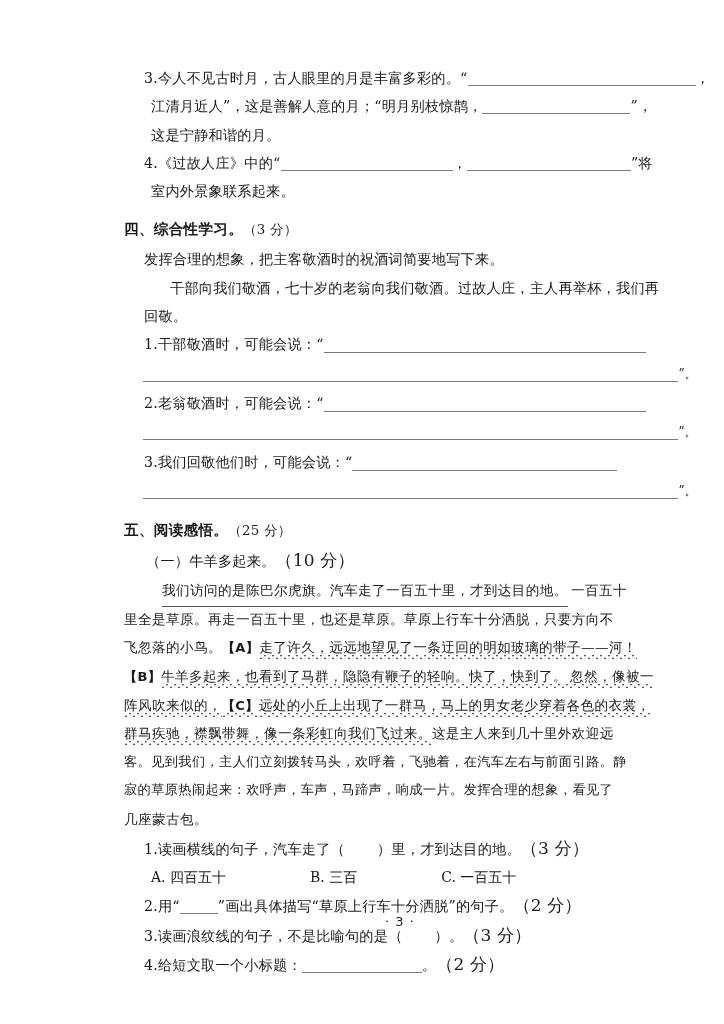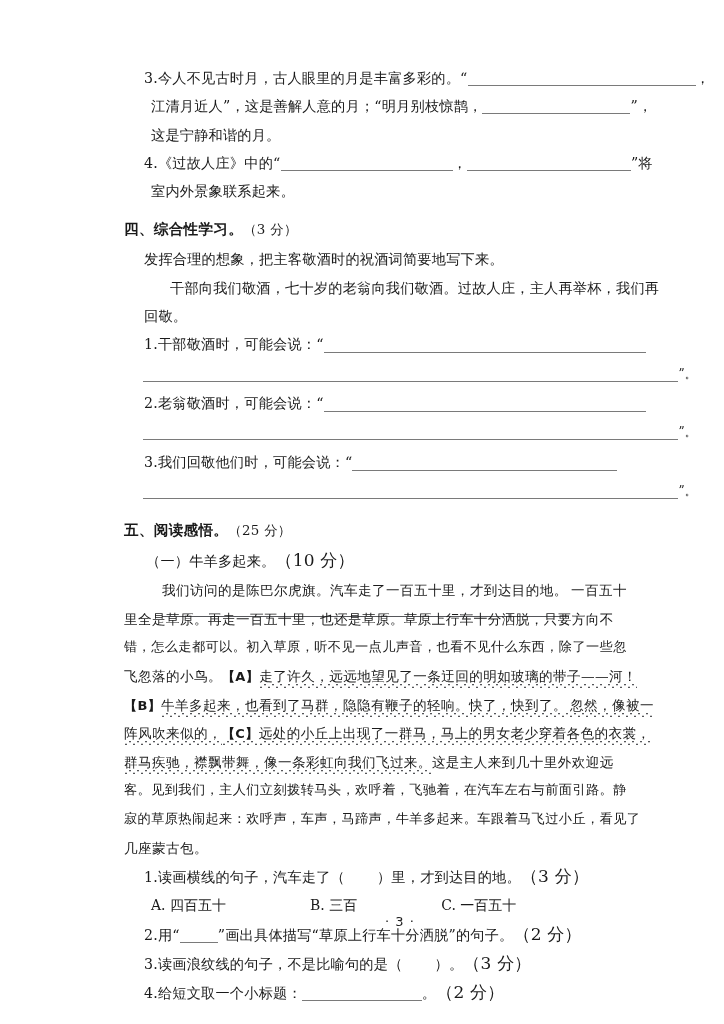--- a/index.html
+++ b/index.html
@@ -87,21 +87,21 @@
     letter-spacing: 0.4px;
     width: 572px;
   }
   .passage .prow {
     white-space: nowrap;
     position: relative;
     height: 28.6px;
   }
   .u-solid {
     border-bottom: 1px solid #55565a;
-    padding-bottom: 18px;
+    padding-bottom: 8px;
   }
   .u-wave {
     position: relative;
     padding-bottom: 2px;
   }
   .u-wave::after {
     content: "";
     position: absolute;
     left: 0;
     right: 0;
@@ -219,35 +219,34 @@
     </div>
     <div class="line subhead">
       <span>（一）牛羊多起来。</span><span class="score-inline">（10 分）</span>
     </div>
 
     <div class="passage">
       <div class="prow" style="padding-left:38px">
         <span class="u-solid">我们访问的是陈巴尔虎旗。汽车走了一百五十里，才到达目的地。</span><span> 一百五十</span>
       </div>
       <div class="prow">里全是草原。再走一百五十里，也还是草原。草原上行车十分洒脱，只要方向不</div>
-      <div class="prow" style="font-size:13.2px">错，怎么走都可以。初入草原，听不见一点儿声音，也看不见什么东西，除了一些忽</div>
       <div class="prow">
         <span>飞忽落的小鸟。</span><span class="mark">【A】</span><span class="u-wave">走了许久，远远地望见了一条迂回的明如玻璃的带子——河！</span>
       </div>
       <div class="prow">
         <span class="mark">【B】</span><span class="u-wave">牛羊多起来，也看到了马群，隐隐有鞭子的轻响。快了，快到了。 忽然，像被一</span>
       </div>
       <div class="prow">
         <span class="u-wave">阵风吹来似的，</span><span class="mark u-wave">【C】</span><span class="u-wave">远处的小丘上出现了一群马，马上的男女老少穿着各色的衣裳，</span>
       </div>
       <div class="prow">
         <span class="u-wave">群马疾驰，襟飘带舞，像一条彩虹向我们飞过来。</span><span>这是主人来到几十里外欢迎远</span>
       </div>
       <div class="prow" style="font-size:13.2px">客。见到我们，主人们立刻拨转马头，欢呼着，飞驰着，在汽车左右与前面引路。静</div>
-      <div class="prow" style="font-size:13.2px">寂的草原热闹起来：欢呼声，车声，马蹄声，牛羊多起来。车跟着马飞过小丘，看见了</div>
+      <div class="prow" style="font-size:13.2px">寂的草原热闹起来：欢呼声，车声，马蹄声，响成一片。发挥合理的想象，看见了</div>
       <div class="prow">几座蒙古包。</div>
     </div>
 
     <div class="line indent2">
       <span>1.</span><span>读画横线的句子，汽车走了（</span><span class="paren-gap"></span><span>）里，才到达目的地。</span><span class="score-inline">（3 分）</span>
     </div>
     <div class="choices">
       <span class="ch a">A. 四百五十</span><span class="ch b">B. 三百</span><span class="ch c">C. 一百五十</span>
     </div>
 

